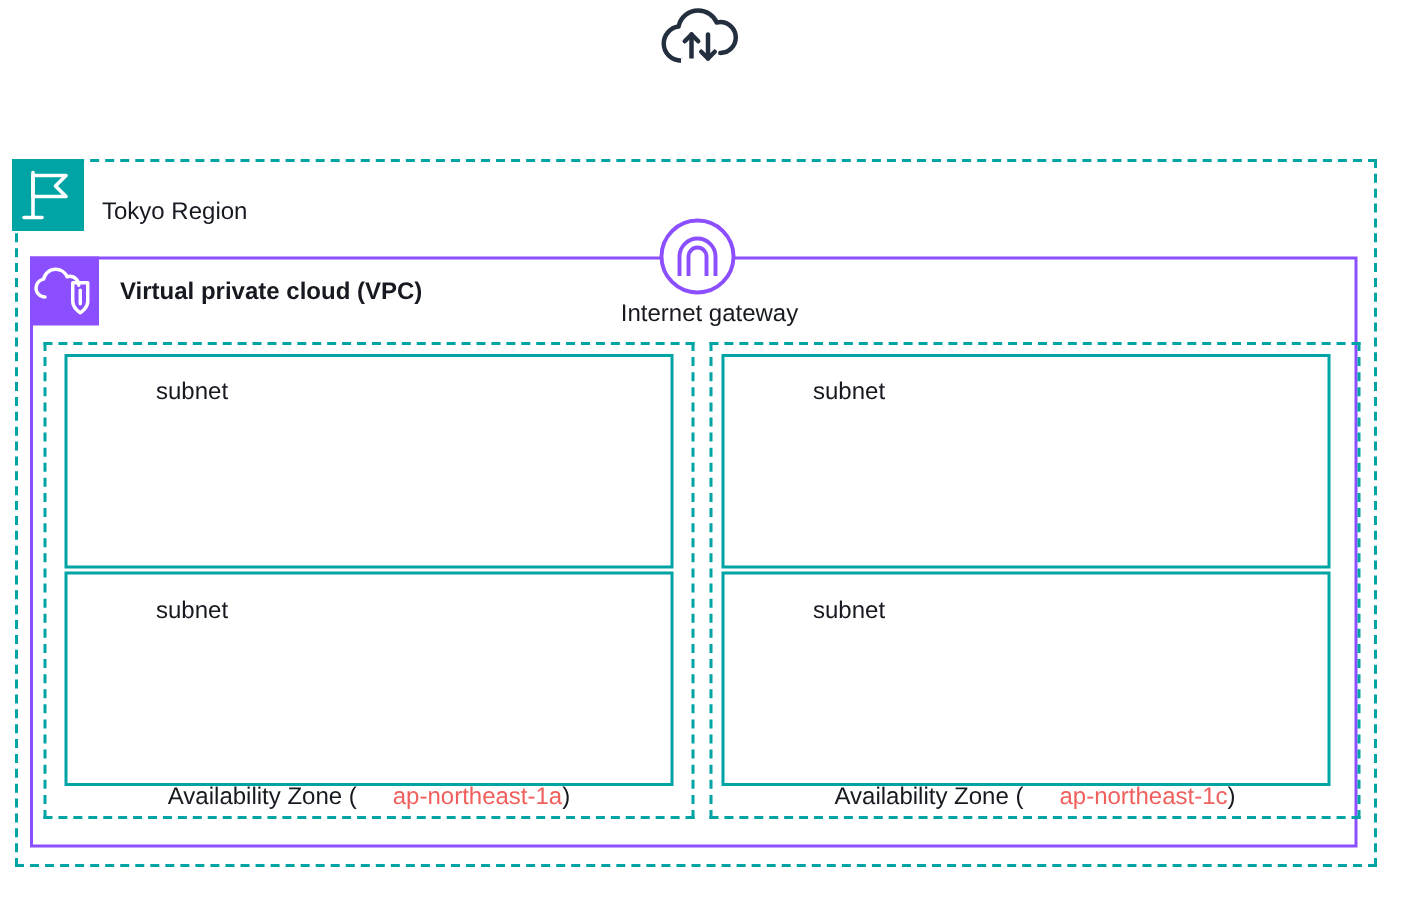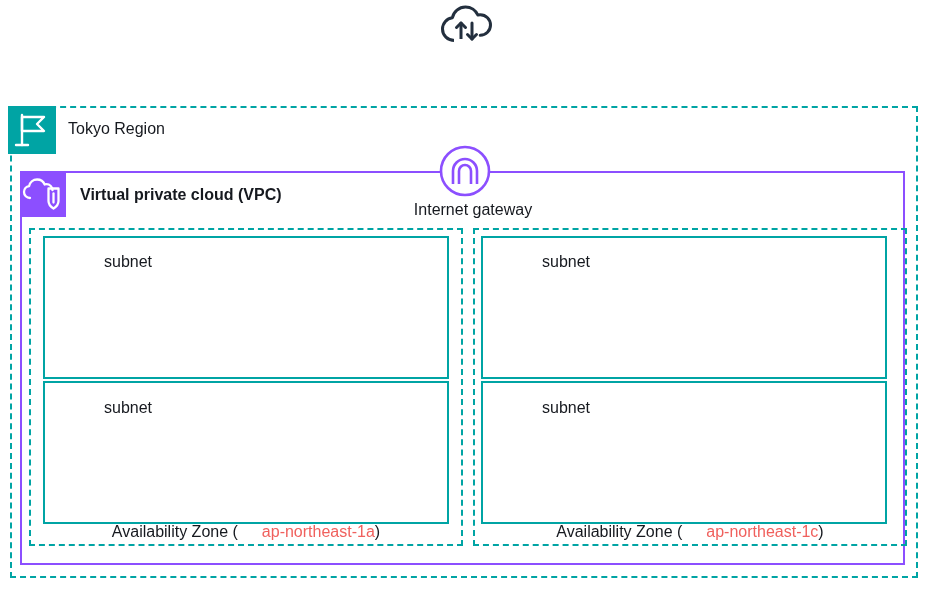--- a/index.html
+++ b/index.html
@@ -41,21 +41,21 @@
     top: 106px;
     width: 48px;
     height: 48px;
     background: #00a4a4;
     box-sizing: border-box;
   }
   #region-badge svg { display: block; }
   #region-title {
     position: absolute;
     left: 68px;
-    top: 120px;
+    top: 133px;
     font-size: 16px;
     color: #16191f;
     white-space: nowrap;
   }
 
   
   #vpc-box {
     position: absolute;
     left: 20px;
     top: 171px;

